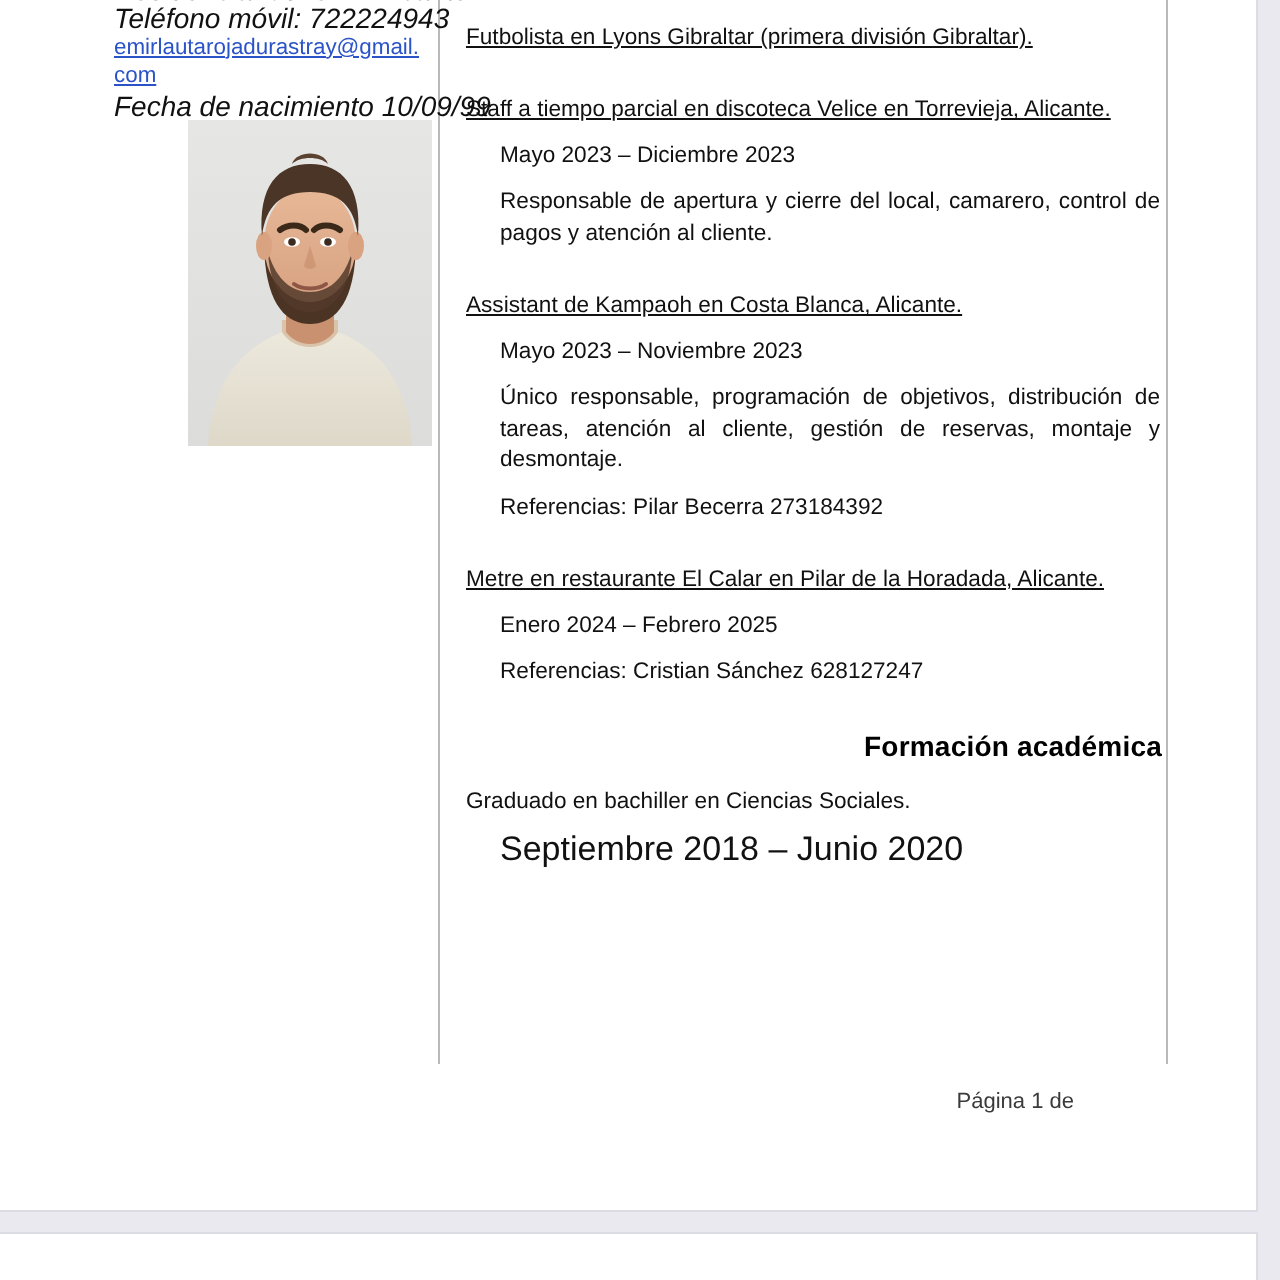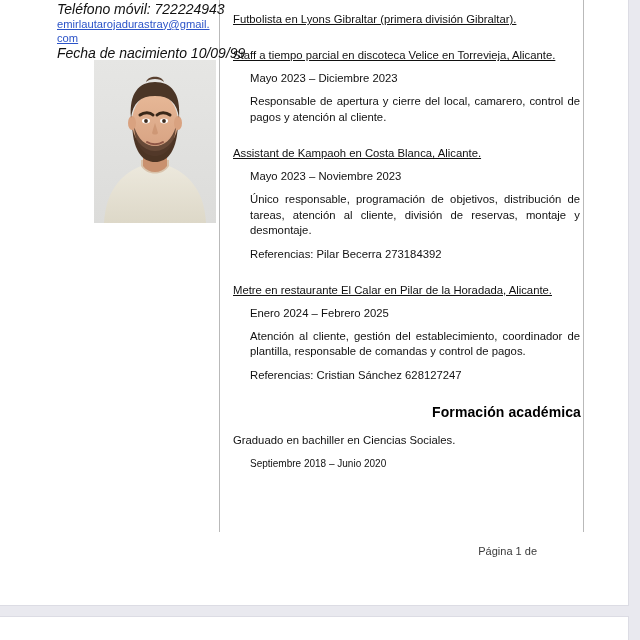--- a/index.html
+++ b/index.html
@@ -136,21 +136,21 @@
     letter-spacing: 0.1px;
     text-align: right;
   }
   .edu-title {
     font-size: 11.3px;
     line-height: 15px;
     color: #111111;
     margin-bottom: 8px;
   }
   .edu-dates {
-    font-size: 10px;
+    font-size: 17px;
     line-height: 15px;
     color: #111111;
     margin-left: 17px;
   }
 
   
   #footer {
     position: absolute;
     left: 0px;
     top: 585px;
@@ -234,28 +234,27 @@
 
       <div class="job-block">
         <div class="job-title">Staff a tiempo parcial en discoteca Velice en Torrevieja, Alicante.</div>
         <div class="job-dates">Mayo 2023 – Diciembre 2023</div>
         <div class="job-desc">Responsable de apertura y cierre del local, camarero, control de pagos y atención al cliente.</div>
       </div>
 
       <div class="job-block">
         <div class="job-title">Assistant de Kampaoh en Costa Blanca,  Alicante.</div>
         <div class="job-dates">Mayo 2023 – Noviembre 2023</div>
-        <div class="job-desc">Único responsable, programación de objetivos, distribución de tareas, atención al cliente, división de reservas, montaje y desmontaje.</div>
+        <div class="job-desc">Único responsable, programación de objetivos, distribución de tareas, atención al cliente, gestión de reservas, montaje y desmontaje.</div>
         <div class="job-refs">Referencias: Pilar Becerra 273184392</div>
       </div>
 
       <div class="job-block">
         <div class="job-title">Metre en restaurante El Calar en Pilar de la Horadada, Alicante.</div>
         <div class="job-dates">Enero 2024 – Febrero 2025</div>
-        <div class="job-desc">Atención al cliente, gestión del establecimiento, coordinador de plantilla, responsable de comandas y control de pagos.</div>
         <div class="job-refs">Referencias: Cristian Sánchez 628127247</div>
       </div>
 
       <div>
         <div class="section-head">Formación académica</div>
         <div class="edu-title">Graduado en bachiller en Ciencias Sociales.</div>
         <div class="edu-dates">Septiembre 2018 – Junio 2020</div>
       </div>
 
     </div>

